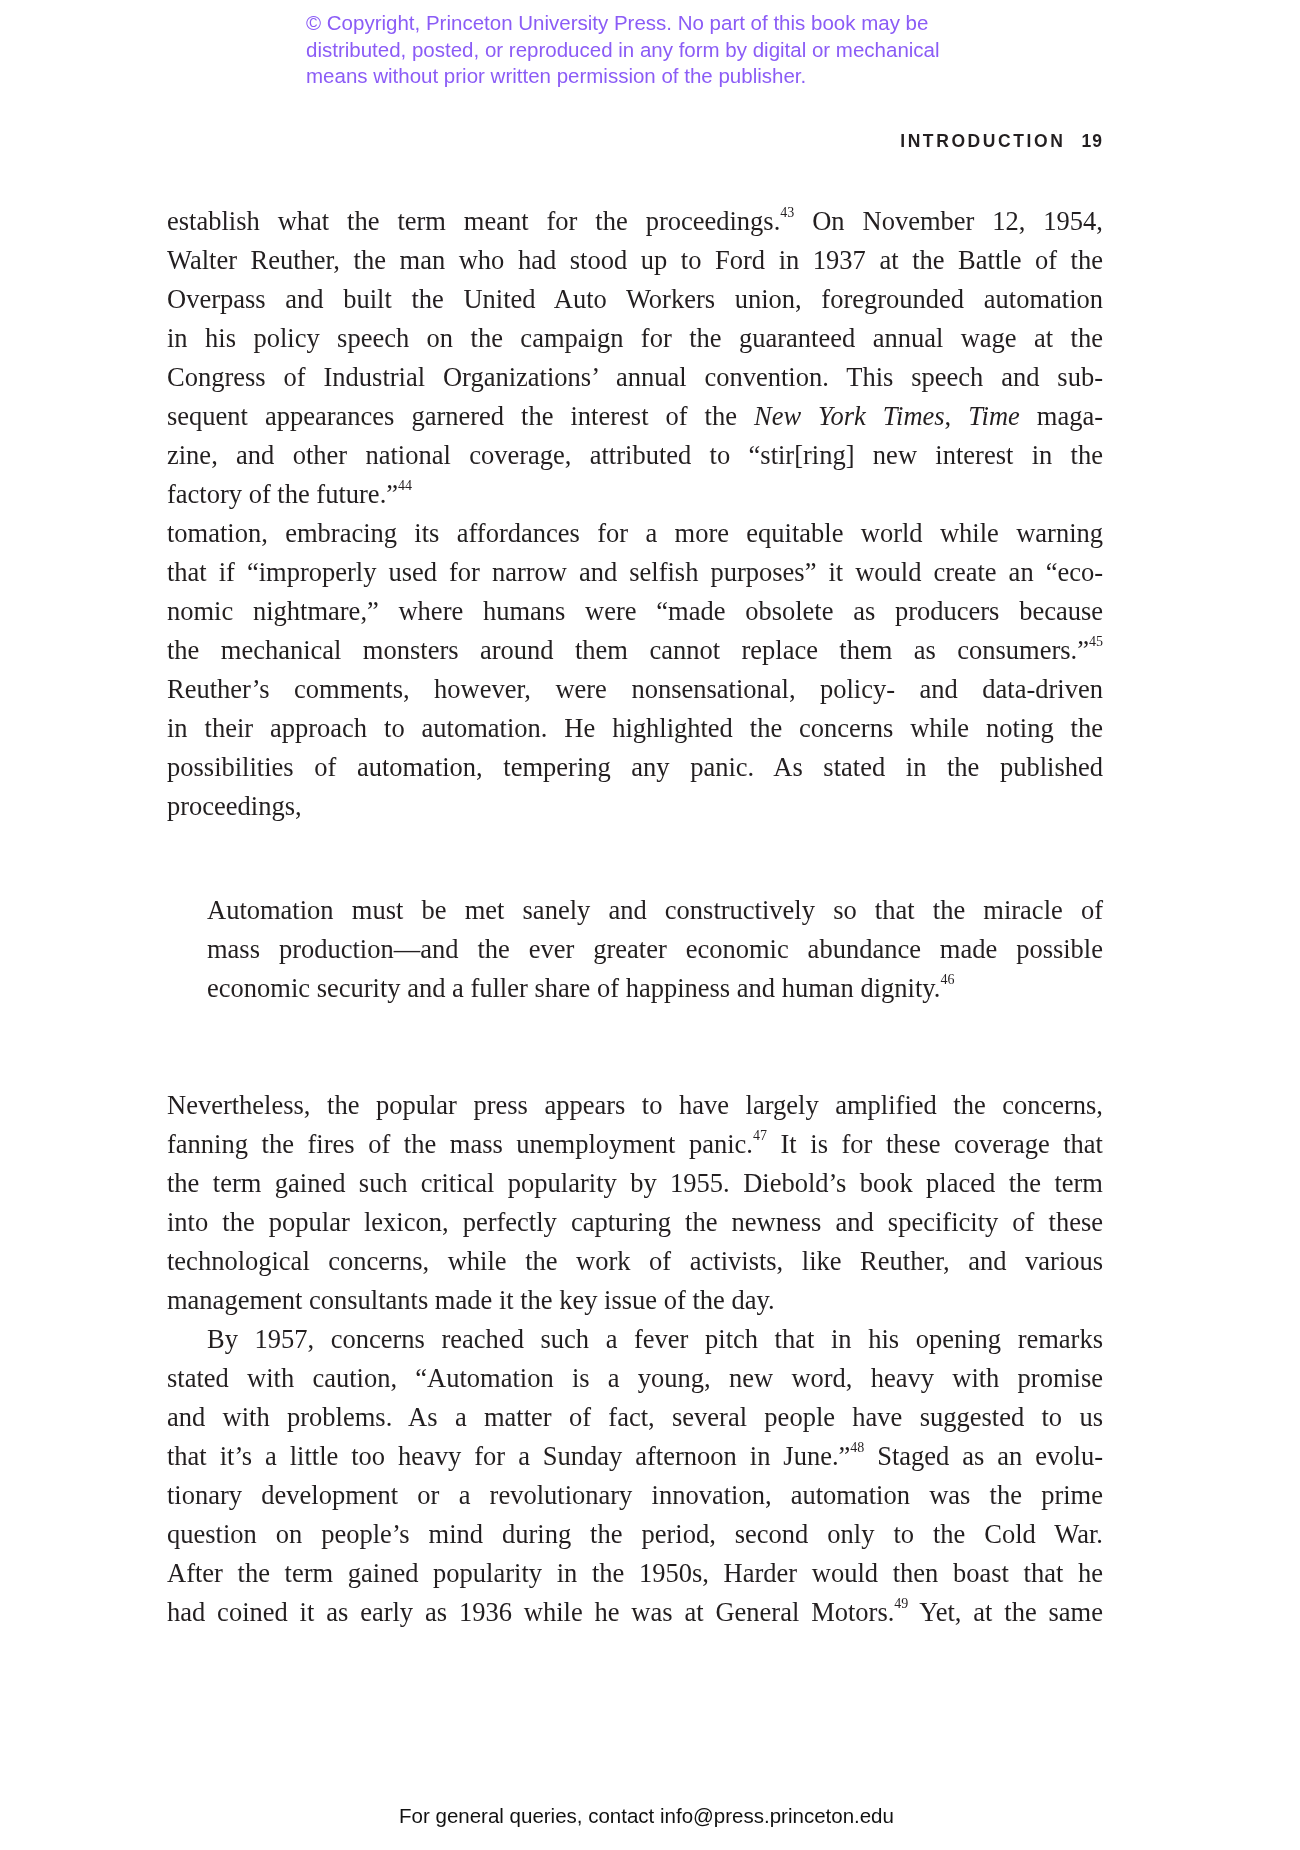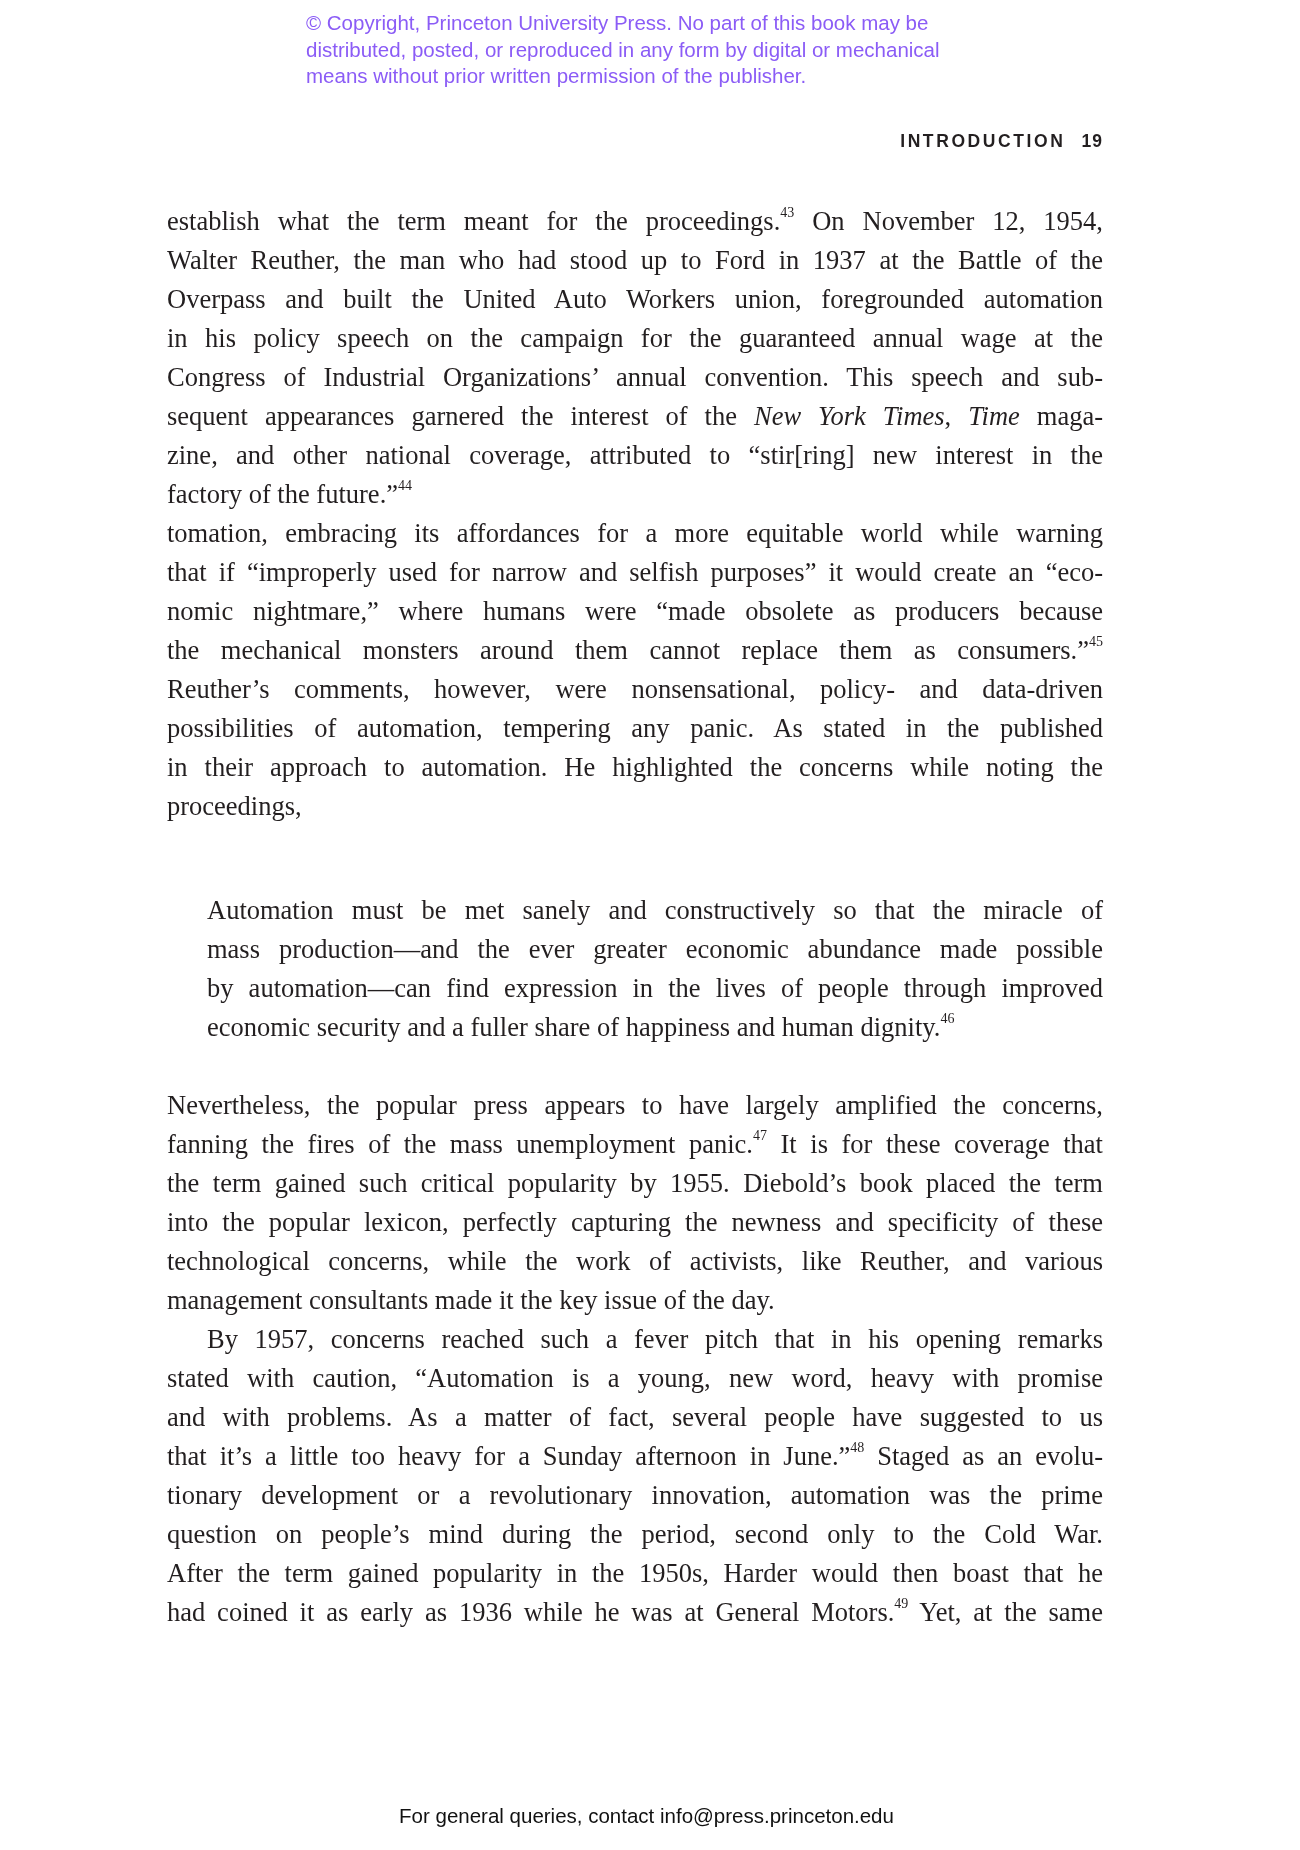--- a/index.html
+++ b/index.html
@@ -66,28 +66,27 @@
     <span class="line"><span>sequent appearances garnered the interest of the </span><em>New York Times</em><span>, </span><em>Time</em><span> maga-</span></span>
     <span class="line"><span>zine, and other national coverage, attributed to “stir[ring] new interest in the</span></span>
     <span class="line last"><span>factory of the future.”</span><sup>44</sup></span>
   </div>
 <div class="text-block" style="top:514px;">
     <span class="line"><span>tomation, embracing its affordances for a more equitable world while warning</span></span>
     <span class="line"><span>that if “improperly used for narrow and selfish purposes” it would create an “eco-</span></span>
     <span class="line"><span>nomic nightmare,” where humans were “made obsolete as producers because</span></span>
     <span class="line"><span>the mechanical monsters around them cannot replace them as consumers.”</span><sup>45</sup></span>
     <span class="line"><span>Reuther’s comments, however, were nonsensational, policy- and data-driven</span></span>
+    <span class="line"><span>in their approach to automation. He highlighted the concerns while noting the</span></span>
     <span class="line"><span>possibilities of automation, tempering any panic. As stated in the published</span></span>
-    <span class="line"><span>in their approach to automation. He highlighted the concerns while noting the</span></span>
     <span class="line last"><span>proceedings,</span></span>
   </div>
 <div class="text-block quote" style="top:891px;">
     <span class="line"><span>Automation must be met sanely and constructively so that the miracle of</span></span>
     <span class="line"><span>mass production—and the ever greater economic abundance made possible</span></span>
-    <span class="line"><span>by automation—can find expression in the lives of people through improved</span></span>
     <span class="line last"><span>economic security and a fuller share of happiness and human dignity.</span><sup>46</sup></span>
   </div>
 <div class="text-block" style="top:1086px;">
     <span class="line"><span>Nevertheless, the popular press appears to have largely amplified the concerns,</span></span>
     <span class="line"><span>fanning the fires of the mass unemployment panic.</span><sup>47</sup><span> It is for these coverage that</span></span>
     <span class="line"><span>the term gained such critical popularity by 1955. Diebold’s book placed the term</span></span>
     <span class="line"><span>into the popular lexicon, perfectly capturing the newness and specificity of these</span></span>
     <span class="line"><span>technological concerns, while the work of activists, like Reuther, and various</span></span>
     <span class="line last"><span>management consultants made it the key issue of the day.</span></span>
   </div>

